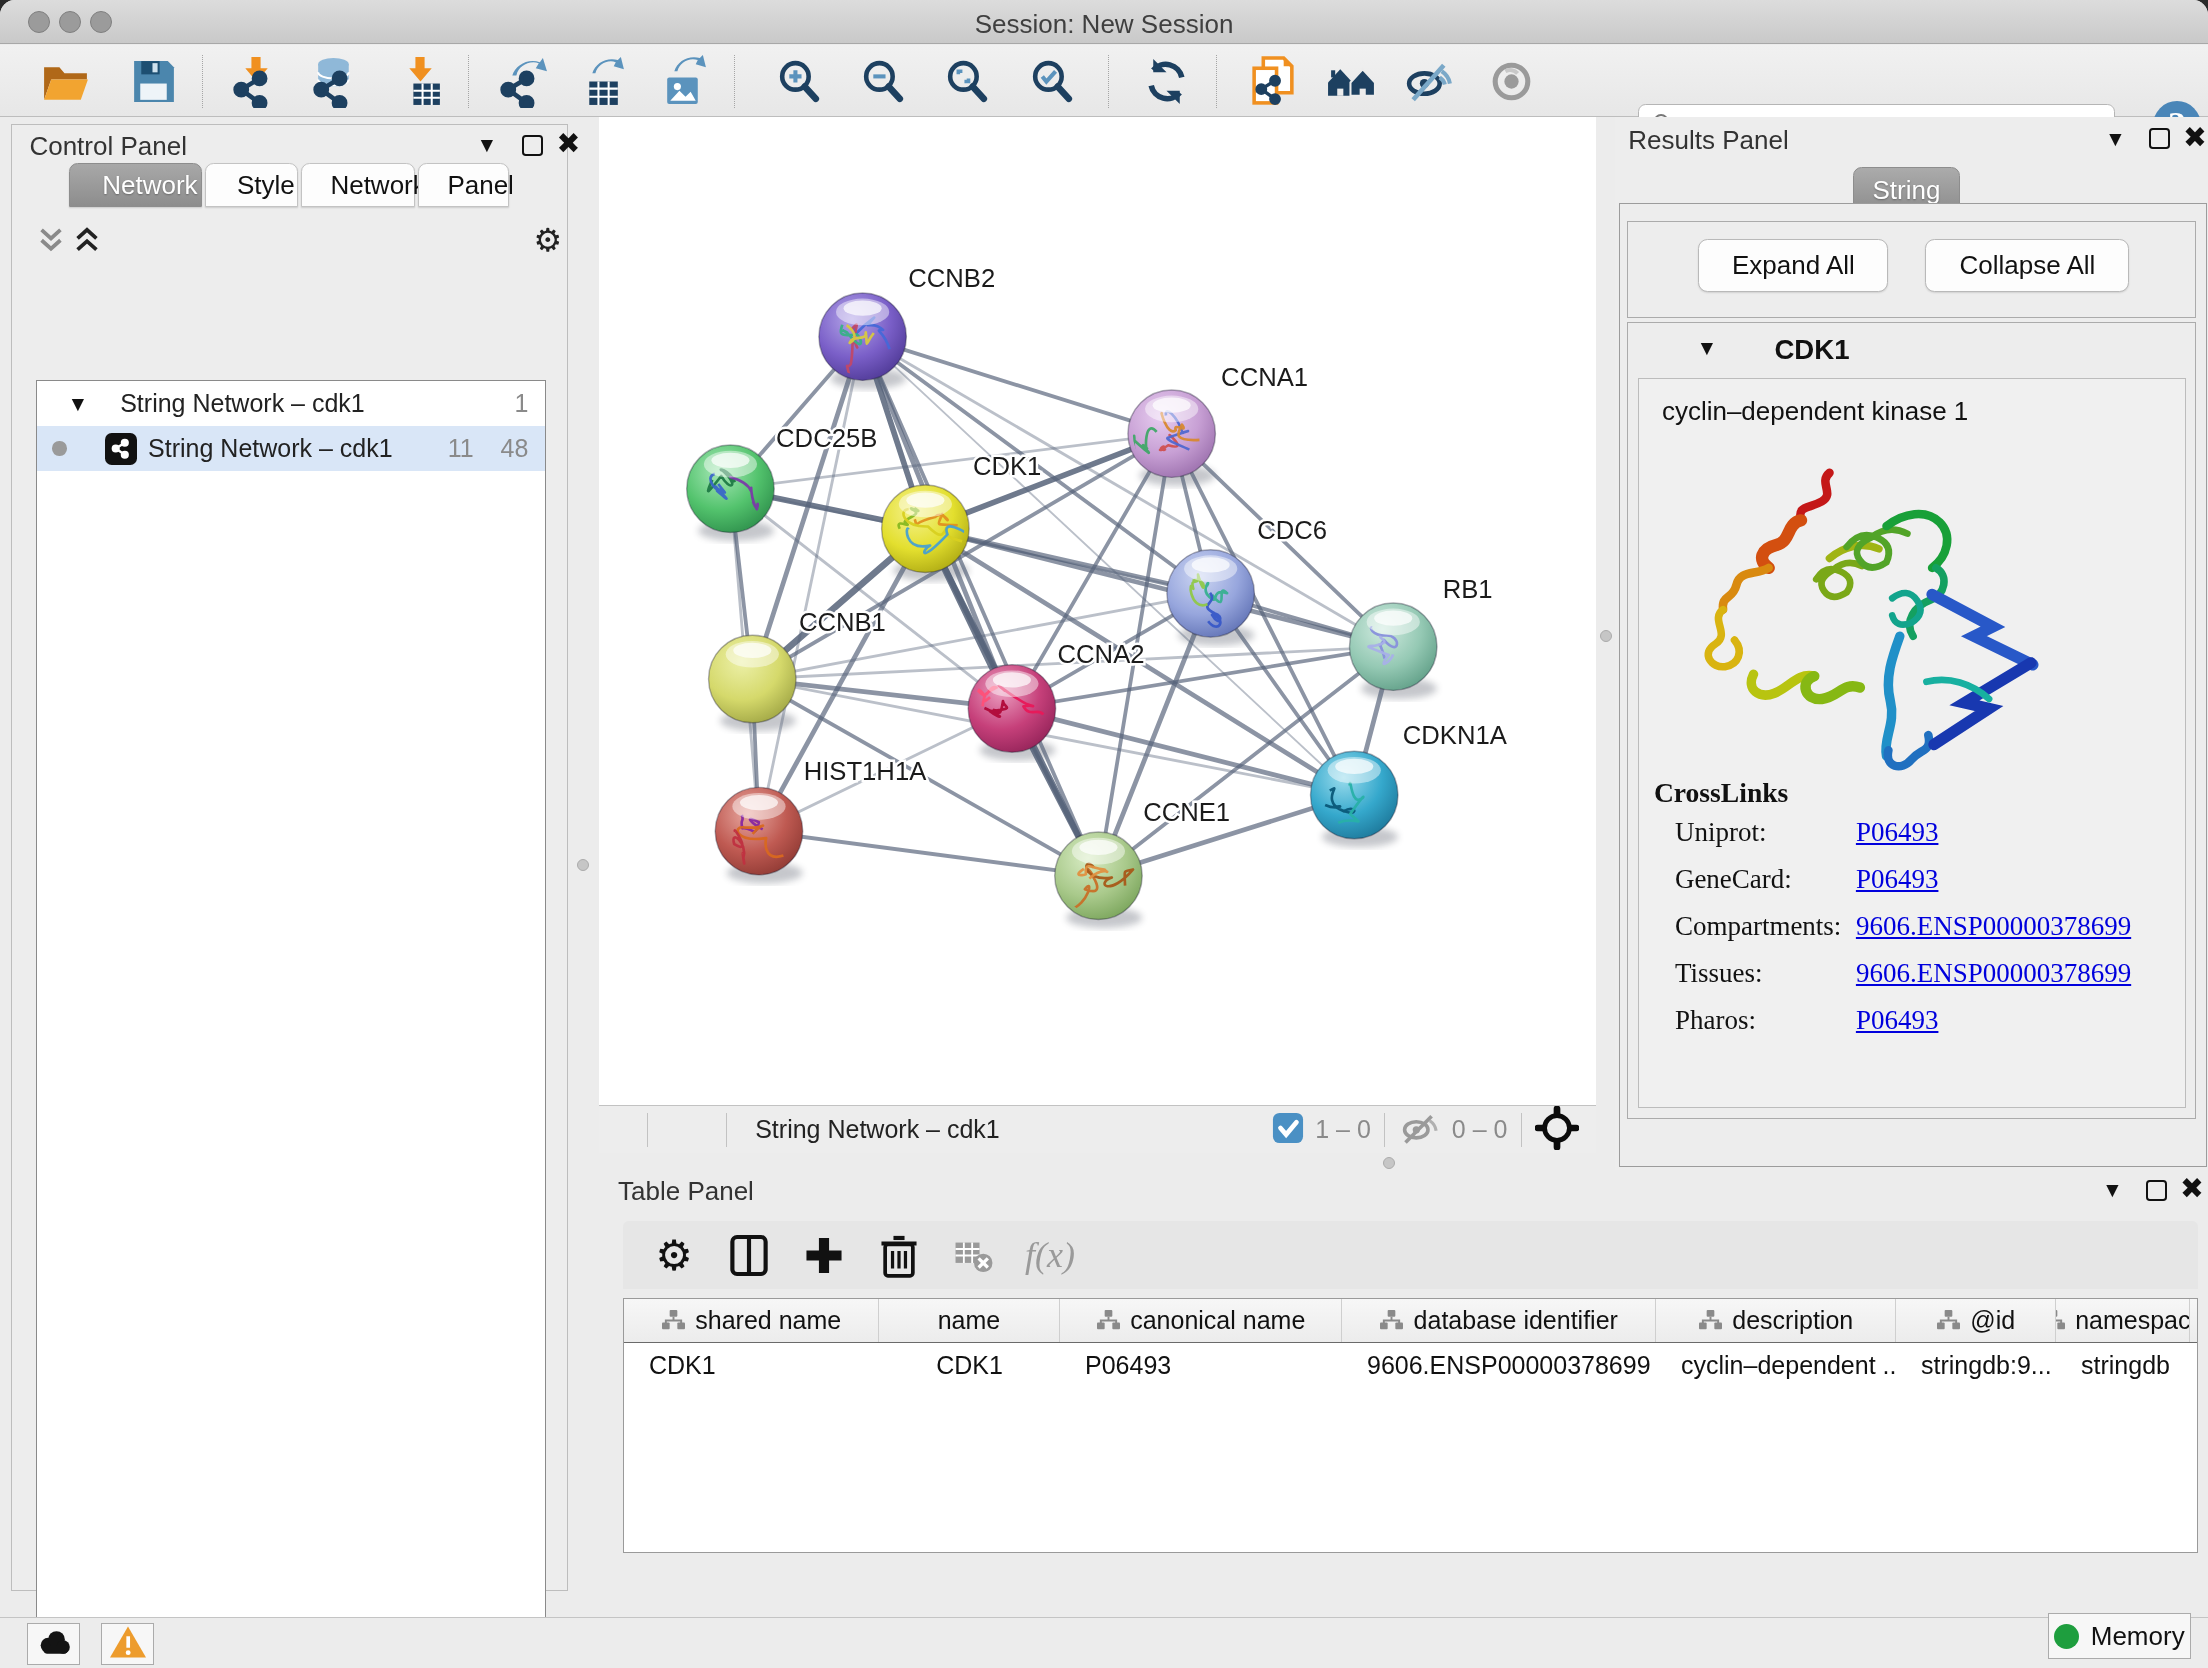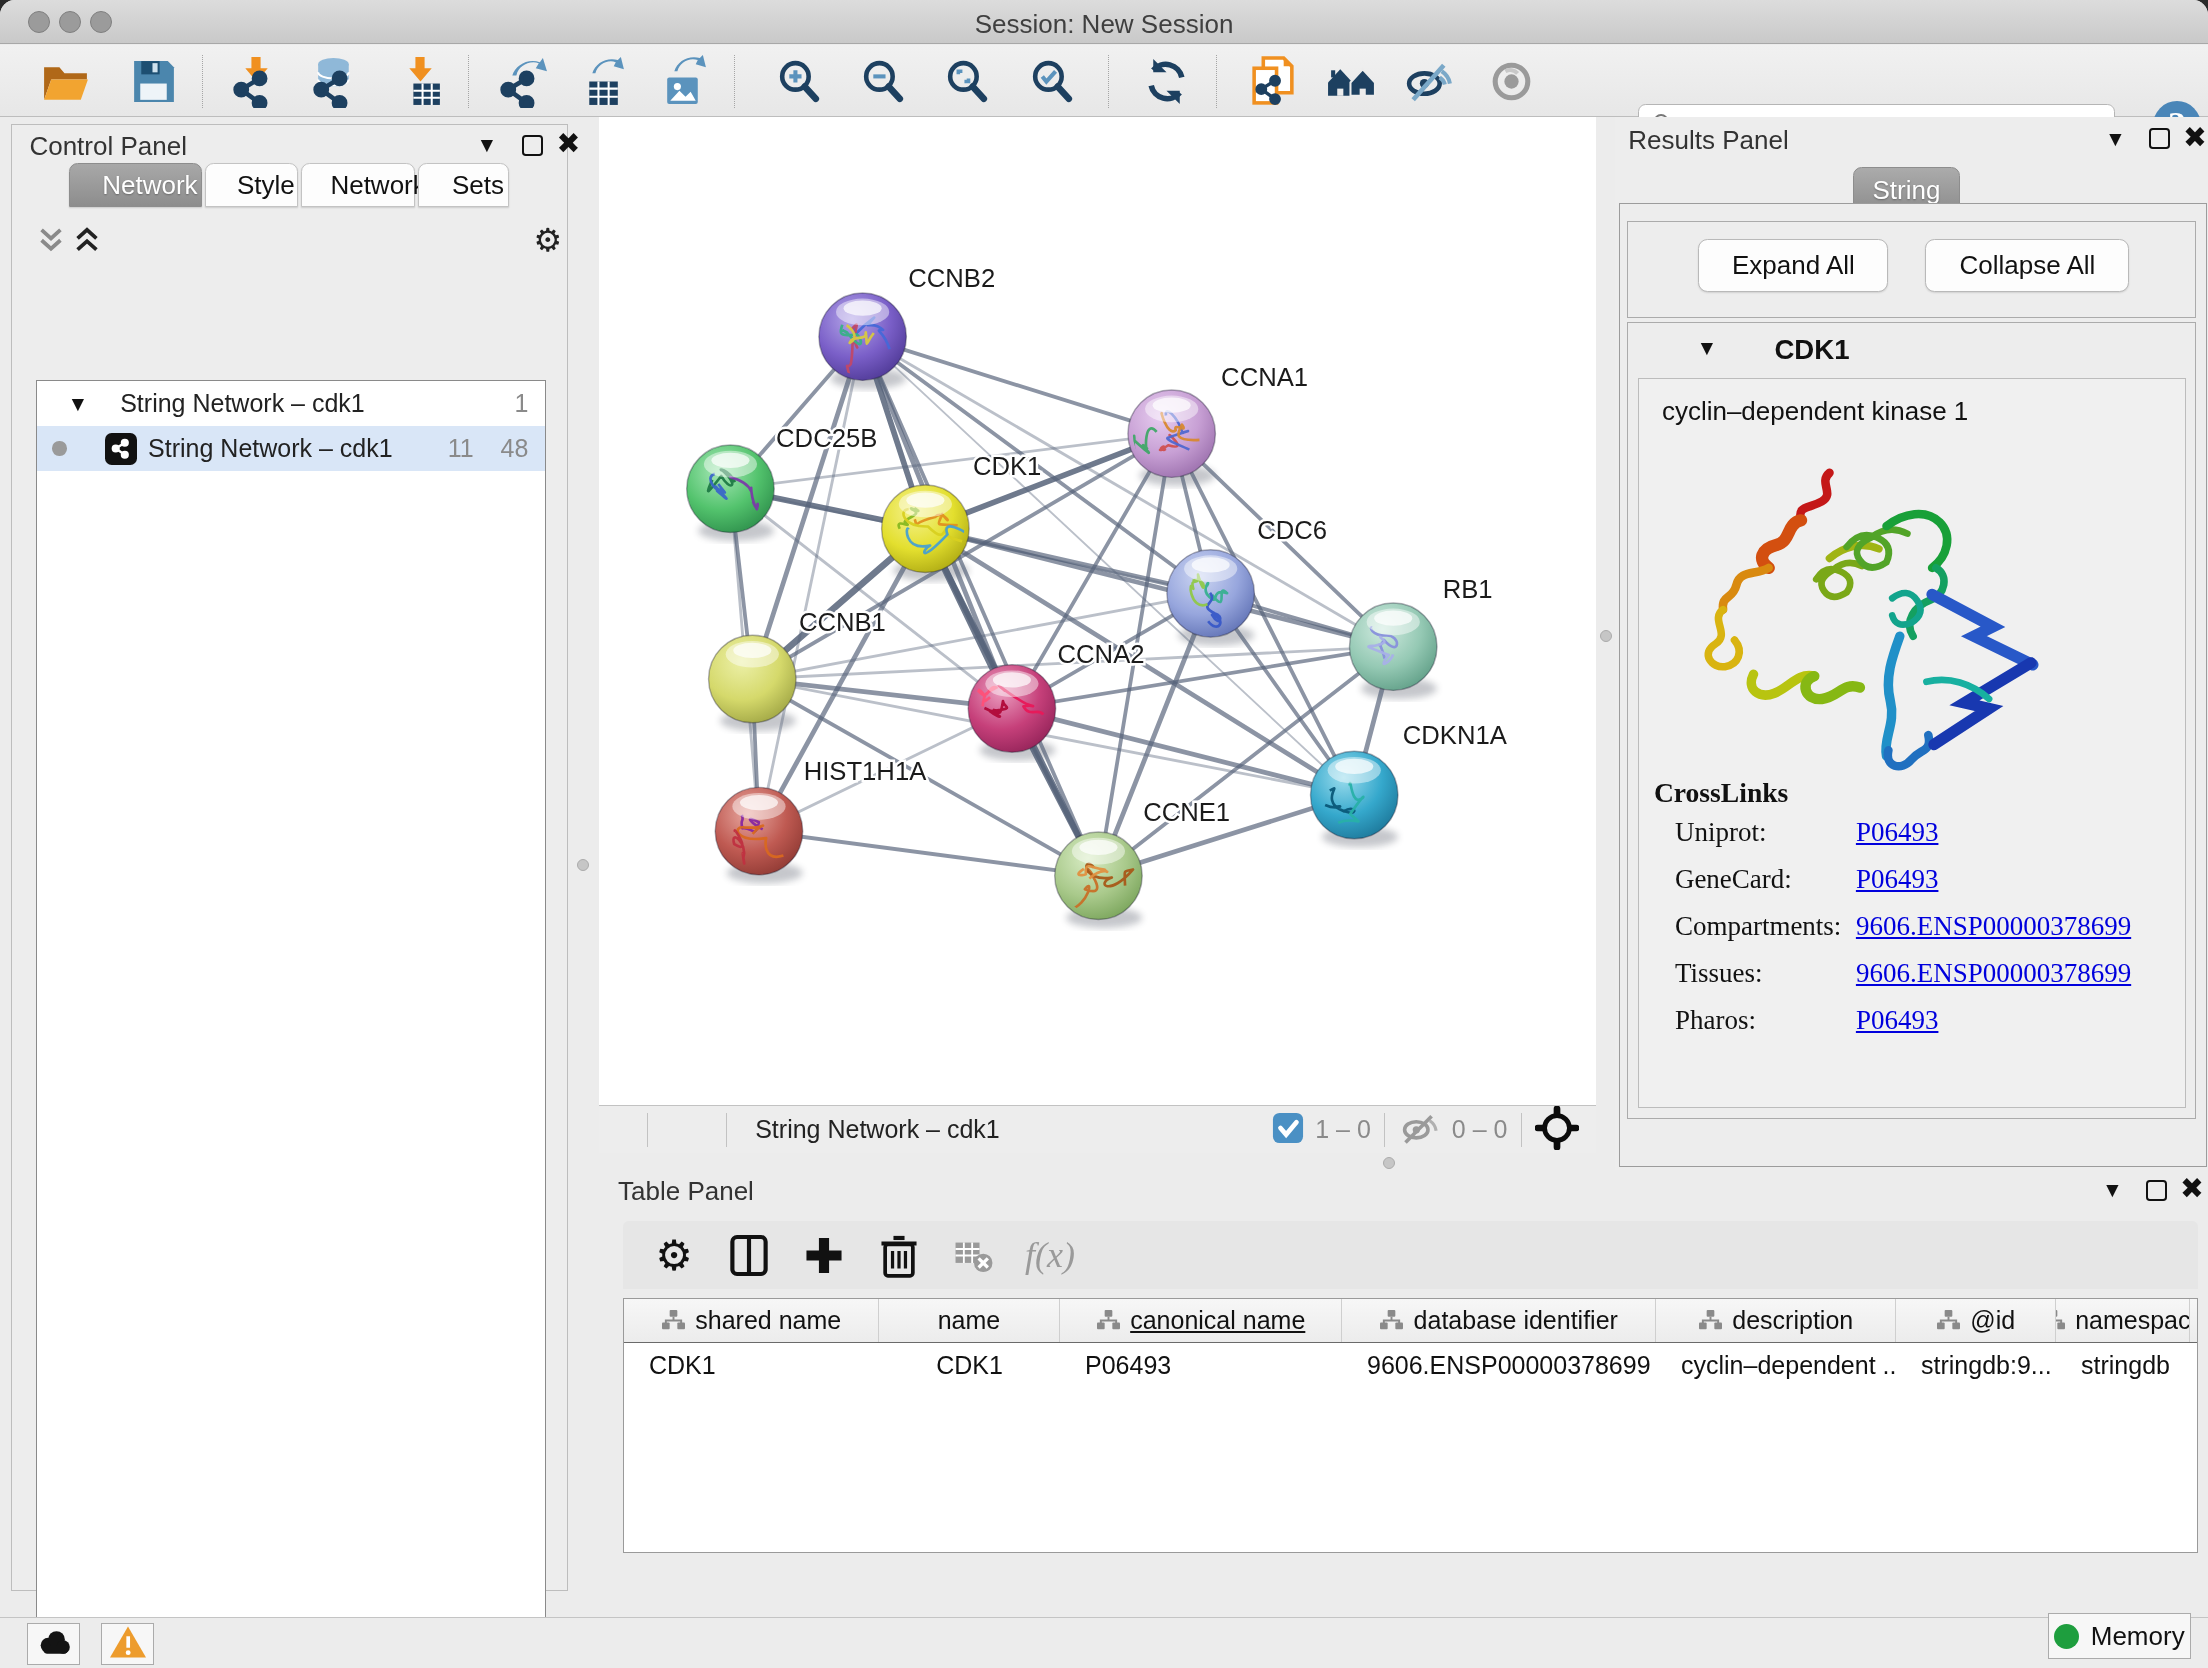--- a/index.html
+++ b/index.html
@@ -259,21 +259,21 @@
 
   <div id="control-panel" class="abs">
     <span class="panel-title abs" style="left:17px;top:5.7px">Control Panel</span>
     <span class="tri abs" style="left:464px;top:7.6px">▼</span>
     <span class="win-min abs" style="left:510px;top:9.5px"></span>
     <span class="win-x abs" style="left:544px;top:5.7px">✖</span>
 
     <div class="tab sel abs" style="left:57px;top:38px;width:133px">Network</div>
     <div class="tab abs" style="left:193px;top:38px;width:93px">Style</div>
     <div class="tab abs" style="left:289px;top:38px;width:114px">Network</div>
-    <div class="tab abs" style="left:406px;top:38px;width:91px">Sets</div>
+    <div class="tab abs" style="left:406px;top:38px;width:91px">Panel</div>
 
     <span class="abs" style="left:23px;top:101px"><svg class="chev" viewBox="0 0 34 30">
           <g stroke="#8a8a8a" stroke-width="4" fill="none">
             <path d="M7 4l10 9L27 4M7 15l10 9 10-9"></path>
           </g>
         </svg></span>
     <span class="abs" style="left:59px;top:101px"><svg class="chev" viewBox="0 0 34 30">
           <g stroke="#222" stroke-width="4" fill="none">
             <path d="M7 13L17 4l10 9M7 25l10-9 10 9"></path>
           </g>
@@ -749,21 +749,21 @@
                   <rect x="17" y="14" width="8" height="7" rx="1"></rect>
                   <path d="M12 8h2v4h-2zM4 12h2v3H4zM20 12h2v3h-2zM4 11h18v2H4z"></path>
                 </g>
               </svg>
             </span>
             <span>shared name</span>
           </div>
           <div class="th" style="width: 181px;">
             <span>name</span>
           </div>
-          <div class="th" style="width: 282px; text-decoration: underline;">
+          <div class="th" style="width: 282px;">
             <span style="width: 25px; height: 23px; display: inline-flex;">
               <svg viewBox="0 0 26 24">
                 <g fill="#8a8a8a">
                   <rect x="9" y="1" width="8" height="7" rx="1"></rect>
                   <rect x="1" y="14" width="8" height="7" rx="1"></rect>
                   <rect x="17" y="14" width="8" height="7" rx="1"></rect>
                   <path d="M12 8h2v4h-2zM4 12h2v3H4zM20 12h2v3h-2zM4 11h18v2H4z"></path>
                 </g>
               </svg>
             </span>

